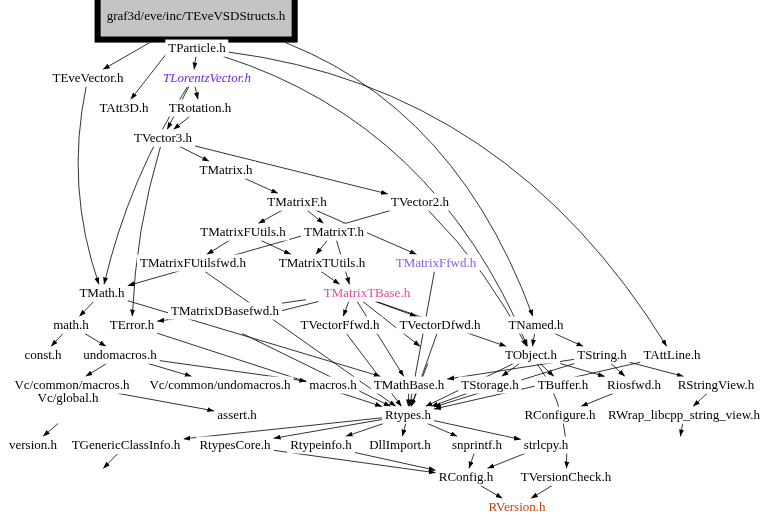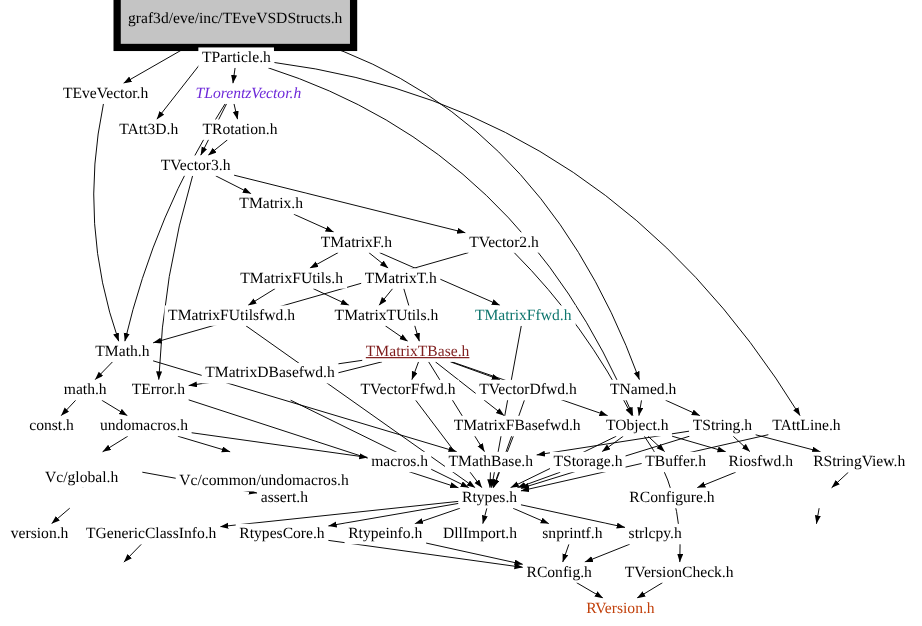--- a/index.html
+++ b/index.html
@@ -112,46 +112,47 @@
     <div class="node" style="left: 124px; top: 108px; color: rgb(0, 0, 0);">TAtt3D.h</div>
     <div class="node" style="left: 200px; top: 108px; color: rgb(0, 0, 0);">TRotation.h</div>
     <div class="node" style="left: 163px; top: 138px; color: rgb(0, 0, 0);">TVector3.h</div>
     <div class="node" style="left: 226px; top: 170px; color: rgb(0, 0, 0);">TMatrix.h</div>
     <div class="node" style="left: 297px; top: 202px; color: rgb(0, 0, 0);">TMatrixF.h</div>
     <div class="node" style="left: 420px; top: 202px; color: rgb(0, 0, 0);">TVector2.h</div>
     <div class="node" style="left: 243px; top: 232px; color: rgb(0, 0, 0);">TMatrixFUtils.h</div>
     <div class="node" style="left: 334px; top: 232px; color: rgb(0, 0, 0);">TMatrixT.h</div>
     <div class="node" style="left: 193px; top: 263px; color: rgb(0, 0, 0);">TMatrixFUtilsfwd.h</div>
     <div class="node" style="left: 322px; top: 263px; color: rgb(0, 0, 0);">TMatrixTUtils.h</div>
-    <div class="node" style="left: 436px; top: 263px; color: #0f766e;">TMatrixFfwd.h</div>
+    <div class="node" style="left: 436px; top: 263px; color: #8b5cf6;">TMatrixFfwd.h</div>
     <div class="node" style="left: 102px; top: 293px; color: rgb(0, 0, 0);">TMath.h</div>
-    <div class="node" style="left: 348px; top: 293px; color: #7f1d1d; text-decoration: underline;">TMatrixTBase.h</div>
+    <div class="node" style="left: 367px; top: 293px; color: #ec4899;">TMatrixTBase.h</div>
     <div class="node" style="left: 71px; top: 325px; color: rgb(0, 0, 0);">math.h</div>
     <div class="node" style="left: 132px; top: 325px; color: rgb(0, 0, 0);">TError.h</div>
     <div class="node" style="left: 225px; top: 311px; color: rgb(0, 0, 0);">TMatrixDBasefwd.h</div>
     <div class="node" style="left: 340px; top: 325px; color: rgb(0, 0, 0);">TVectorFfwd.h</div>
     <div class="node" style="left: 440px; top: 325px; color: rgb(0, 0, 0);">TVectorDfwd.h</div>
     <div class="node" style="left: 536px; top: 325px; color: rgb(0, 0, 0);">TNamed.h</div>
     <div class="node" style="left: 43px; top: 355px; color: rgb(0, 0, 0);">const.h</div>
     <div class="node" style="left: 120px; top: 355px; color: rgb(0, 0, 0);">undomacros.h</div>
-    <div class="node" style="left: 431px; top: 355px; color: rgb(0, 0, 0);">TMatrixFBasefwd.h</div>
     <div class="node" style="left: 531px; top: 355px; color: rgb(0, 0, 0);">TObject.h</div>
     <div class="node" style="left: 602px; top: 355px; color: rgb(0, 0, 0);">TString.h</div>
     <div class="node" style="left: 672px; top: 355px; color: rgb(0, 0, 0);">TAttLine.h</div>
-    <div class="node" style="left: 220px; top: 385px; color: rgb(0, 0, 0); margin-top: 16px;">Vc/common/undomacros.h</div>
+    <div class="node" style="left: 72px; top: 385px; color: rgb(0, 0, 0);">Vc/common/macros.h</div>
+    <div class="node" style="left: 220px; top: 385px; color: rgb(0, 0, 0);">Vc/common/undomacros.h</div>
     <div class="node" style="left: 333px; top: 385px; color: rgb(0, 0, 0);">macros.h</div>
     <div class="node" style="left: 409px; top: 385px; color: rgb(0, 0, 0);">TMathBase.h</div>
     <div class="node" style="left: 490px; top: 385px; color: rgb(0, 0, 0);">TStorage.h</div>
     <div class="node" style="left: 563px; top: 385px; color: rgb(0, 0, 0);">TBuffer.h</div>
     <div class="node" style="left: 634px; top: 385px; color: rgb(0, 0, 0);">Riosfwd.h</div>
     <div class="node" style="left: 716px; top: 385px; color: rgb(0, 0, 0);">RStringView.h</div>
     <div class="node" style="left: 68px; top: 398px; color: rgb(0, 0, 0);">Vc/global.h</div>
     <div class="node" style="left: 237px; top: 415px; color: rgb(0, 0, 0);">assert.h</div>
     <div class="node" style="left: 408px; top: 415px; color: rgb(0, 0, 0);">Rtypes.h</div>
     <div class="node" style="left: 560px; top: 415px; color: rgb(0, 0, 0);">RConfigure.h</div>
+    <div class="node" style="left: 684px; top: 415px; color: rgb(0, 0, 0);">RWrap_libcpp_string_view.h</div>
     <div class="node" style="left: 33px; top: 445px; color: rgb(0, 0, 0);">version.h</div>
     <div class="node" style="left: 126px; top: 445px; color: rgb(0, 0, 0);">TGenericClassInfo.h</div>
     <div class="node" style="left: 235px; top: 445px; color: rgb(0, 0, 0);">RtypesCore.h</div>
     <div class="node" style="left: 321px; top: 445px; color: rgb(0, 0, 0);">Rtypeinfo.h</div>
     <div class="node" style="left: 400px; top: 445px; color: rgb(0, 0, 0);">DllImport.h</div>
     <div class="node" style="left: 477px; top: 445px; color: rgb(0, 0, 0);">snprintf.h</div>
     <div class="node" style="left: 546px; top: 445px; color: rgb(0, 0, 0);">strlcpy.h</div>
     <div class="node" style="left: 466px; top: 477px; color: rgb(0, 0, 0);">RConfig.h</div>
     <div class="node" style="left: 566px; top: 477px; color: rgb(0, 0, 0);">TVersionCheck.h</div>
     <div class="node" style="left: 517px; top: 507px; color: #c2410c;">RVersion.h</div>

